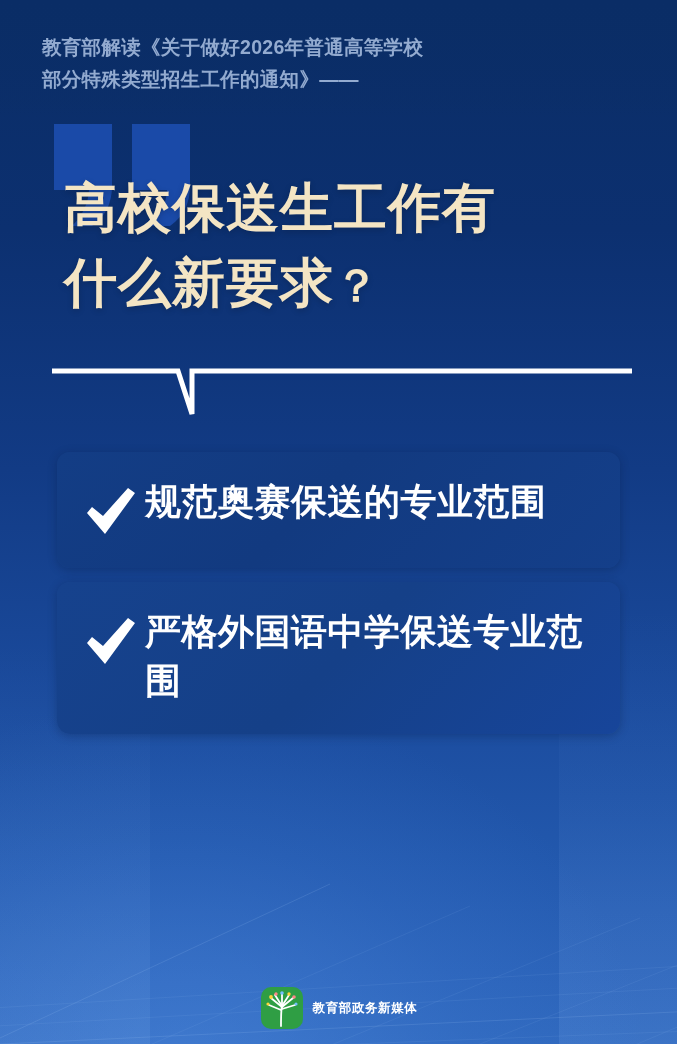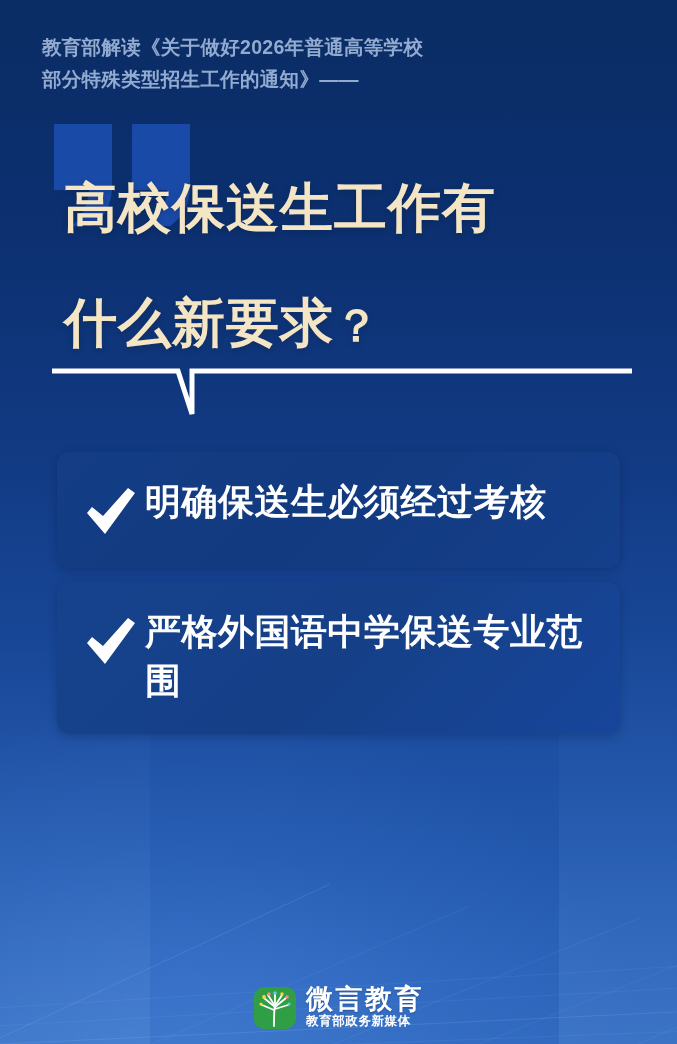--- a/index.html
+++ b/index.html
@@ -89,21 +89,21 @@
   }
 
   
   .title {
     position:absolute; left:64px; top:170px; width:580px;
     color:#f4e5c4;
     font-size:53px; font-weight:bold;
     line-height:1.42; letter-spacing:1px;
     text-shadow:0 2px 6px rgba(0,0,0,.18);
   }
-  .title .l2 { display:block;margin-top:40px; }
+  .title .l2 { display:block; }
   .title .qm { font-size:45px; }
 
   
   .divider { position:absolute; left:52px; top:362px; width:580px; height:62px; }
 
   
   .cards { position:absolute; left:57px; top:452px; width:563px; }
   .card {
     position:relative;
     display:flex; align-items:flex-start;
@@ -184,21 +184,21 @@
   <svg class="divider" viewBox="0 0 580 62">
     <path fill="none" stroke="#ffffff" stroke-width="5" stroke-linejoin="miter" d="M0 9 H126 L140 52 L140 9 H580"></path>
   </svg>
 
   <div class="cards">
 
     <div class="card">
       <svg class="check" viewBox="0 0 56 56">
         <path fill="#ffffff" d="M4 29 l5 -6 l11 9 L45 4 l7 5 L22 50 z"></path>
       </svg>
-      <div class="card-text">明确保送生必须经过考核</div>
+      <div class="card-text">规范奥赛保送的专业范围</div>
     </div>
 
 
     <div class="card">
       <svg class="check" viewBox="0 0 56 56">
         <path fill="#ffffff" d="M4 29 l5 -6 l11 9 L45 4 l7 5 L22 50 z"></path>
       </svg>
       <div class="card-text">严格外国语中学保送专业范围</div>
     </div>
 
@@ -221,18 +221,17 @@
         <circle cx="11" cy="11" r="1.9" fill="#ffd43b"></circle>
         <circle cx="16" cy="8" r="1.7" fill="#ff8787"></circle>
         <circle cx="22" cy="7" r="1.8" fill="#74c0fc"></circle>
         <circle cx="29" cy="8" r="1.7" fill="#ffd43b"></circle>
         <circle cx="34" cy="11" r="1.8" fill="#ff8787"></circle>
         <circle cx="36" cy="18" r="1.6" fill="#74c0fc"></circle>
         <circle cx="8" cy="18" r="1.6" fill="#ffd43b"></circle>
       </g>
     </svg>
     <div class="logo-text">
-      <div class="logo-main">微言教育</div>
       <div class="logo-sub">教育部政务新媒体</div>
     </div>
   </div>
 
 </div>
 
 </body></html>

